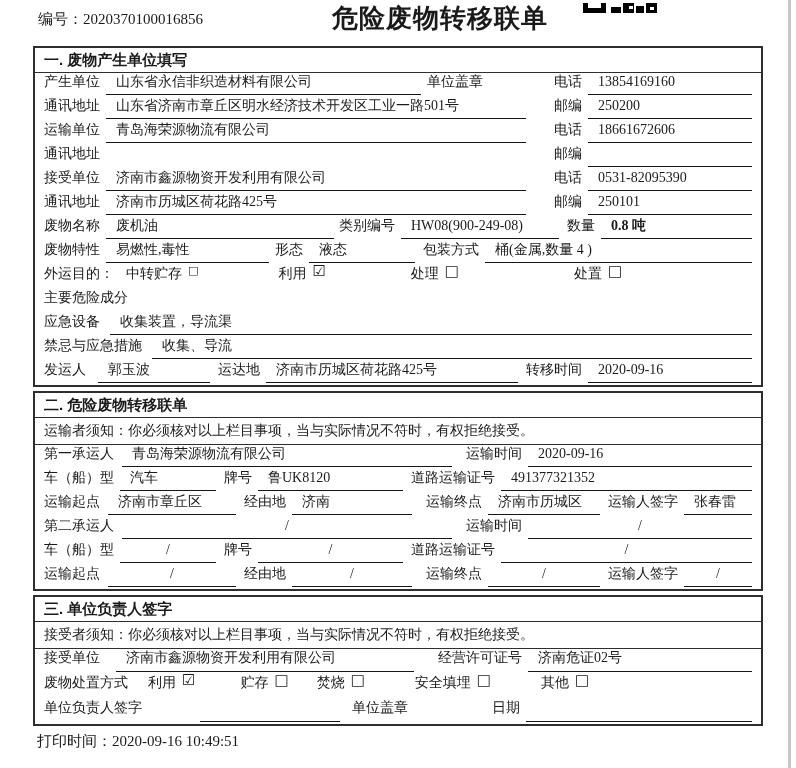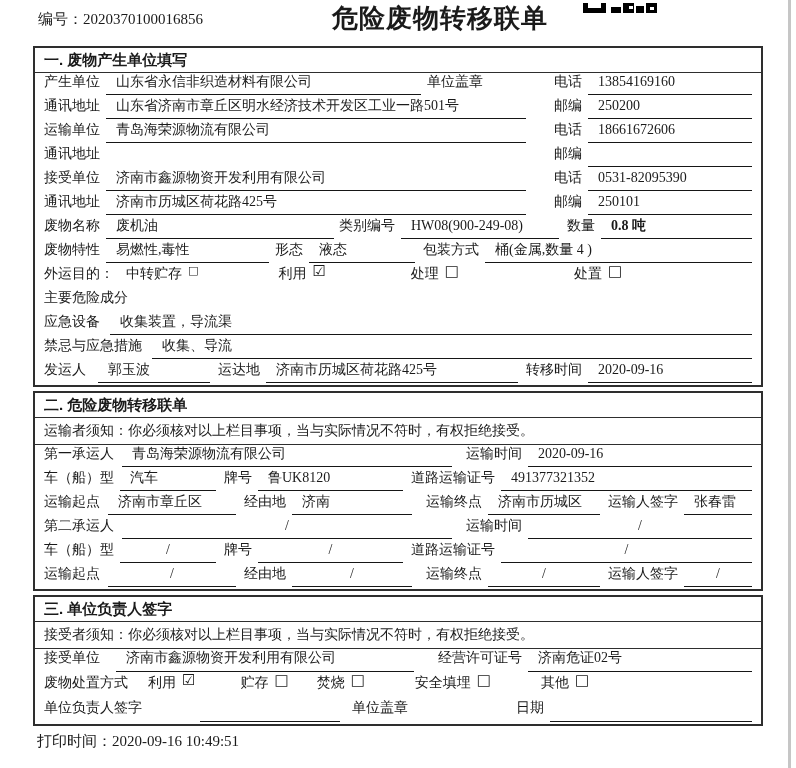--- a/index.html
+++ b/index.html
@@ -237,19 +237,19 @@
       <span class="lb" style="margin-left:50px;">安全填埋</span>
       <span class="cb">□</span>
       <span class="lb" style="margin-left:50px;">其他</span>
       <span class="cb">□</span>
     </div>
 
     <div class="row">
       <span class="lb">单位负责人签字</span>
       <span class="ul" style="width:140px;margin-left:58px;"></span>
       <span class="lb" style="margin-left:12px;">单位盖章</span>
-      <span class="lb" style="margin-left:108px;">日期</span>
+      <span class="lb" style="margin-left:84px;">日期</span>
       <span class="ul grow" style="margin-left:6px;"></span>
     </div>
   </div>
 
   <div class="footer"><span>打印时间：</span><span>2020-09-16 10:49:51</span></div>
 </div>
 
 </body></html>

